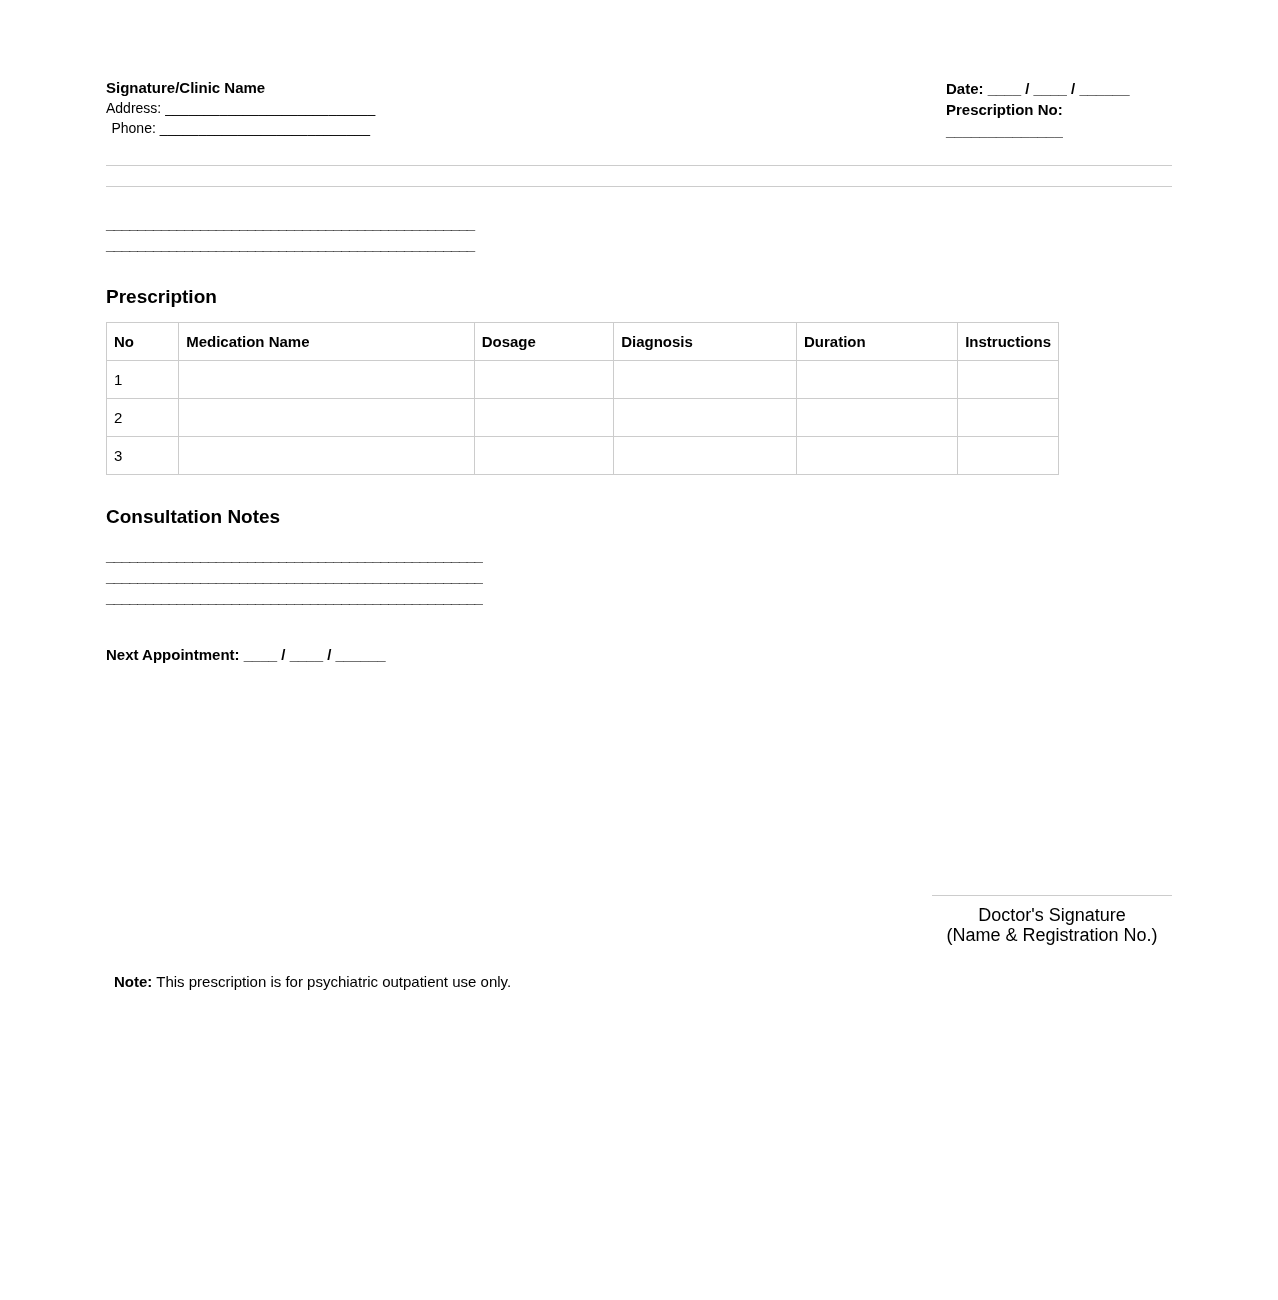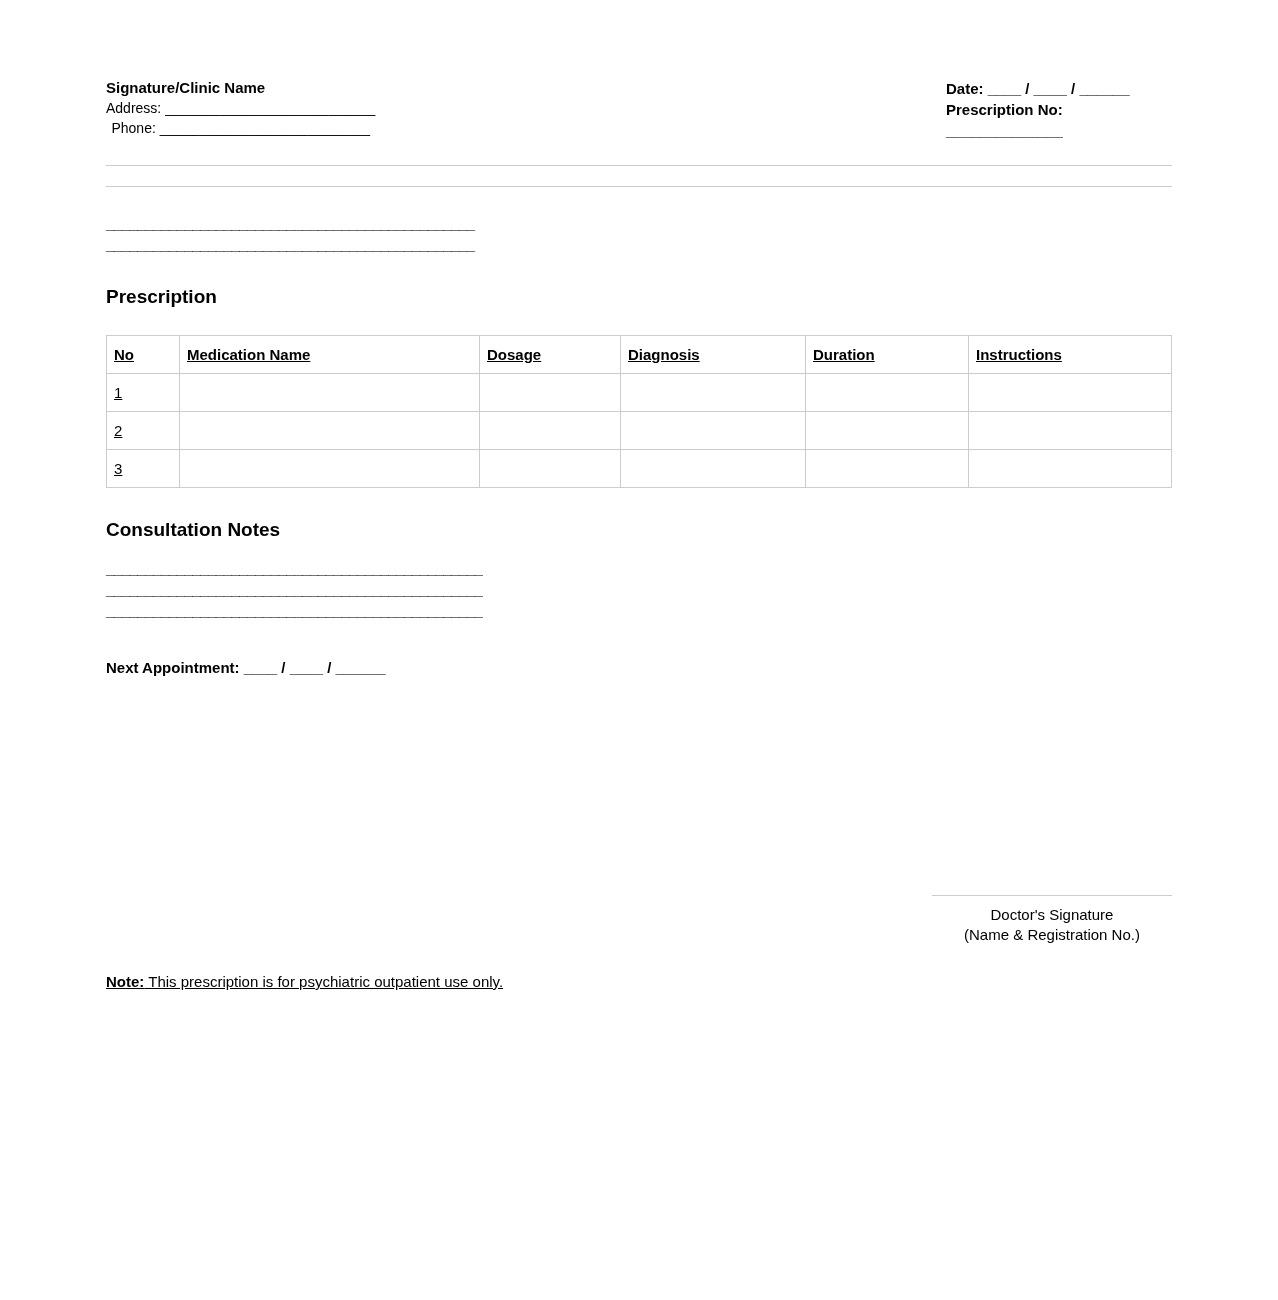--- a/index.html
+++ b/index.html
@@ -16,30 +16,30 @@
     .hr { height: 1px; background: #cccccc; width: 1066px; }
     .hr1 { margin-top: 23px; }
     h2 { font-size: 19px; font-weight: bold; margin: 0; line-height: 24px; }
     .section-patient { margin-top: 26px; }
     .field { font-weight: bold; font-size: 15px; line-height: 27px; }
     .patient-fields { margin-top: 8px; }
     .hr2 { margin-top: 20px; }
     .section-diagnosis { margin-top: 26px; }
     .blank-lines { margin-top: 14px; font-size: 15px; line-height: 21px; font-weight: bold; letter-spacing: -0.5px; }
     .section-prescription { margin-top: 30px; }
-    table { border-collapse: collapse; width: 1066px; margin-top: 26px; text-decoration: underline; }
+    table { border-collapse: collapse; width: 953px; margin-top: 13px; }
     th, td { border: 1px solid #cccccc; text-align: left; padding: 0 7px; height: 37px; font-size: 15px; }
     th { font-weight: bold; }
     .section-notes { margin-top: 30px; }
     .notes-lines { margin-top: 16px; }
     .appointment { margin-top: 36px; font-weight: bold; line-height: 21px; }
     .signature { position: absolute; right: 0; width: 240px; text-align: center; }
     .signature .sig-line { height: 1px; background: #cccccc; }
-    .signature .sig-text { font-size: 15px; line-height: 20px; margin-top: 9px; }
-    .note { position: absolute; left: 0; font-size: 15px; text-decoration: underline; }
+    .signature .sig-text { font-size: 18px; line-height: 20px; margin-top: 9px; }
+    .note { position: absolute; left: 8px; font-size: 15px; }
     .note b { font-weight: bold; }
   </style>
 </head>
 <body>
 
 <div class="page">
   <div class="header">
     <div class="header-left">
       <div class="clinic-name">Signature/Clinic Name</div>
       <div class="line">Address: ___________________________</div>

